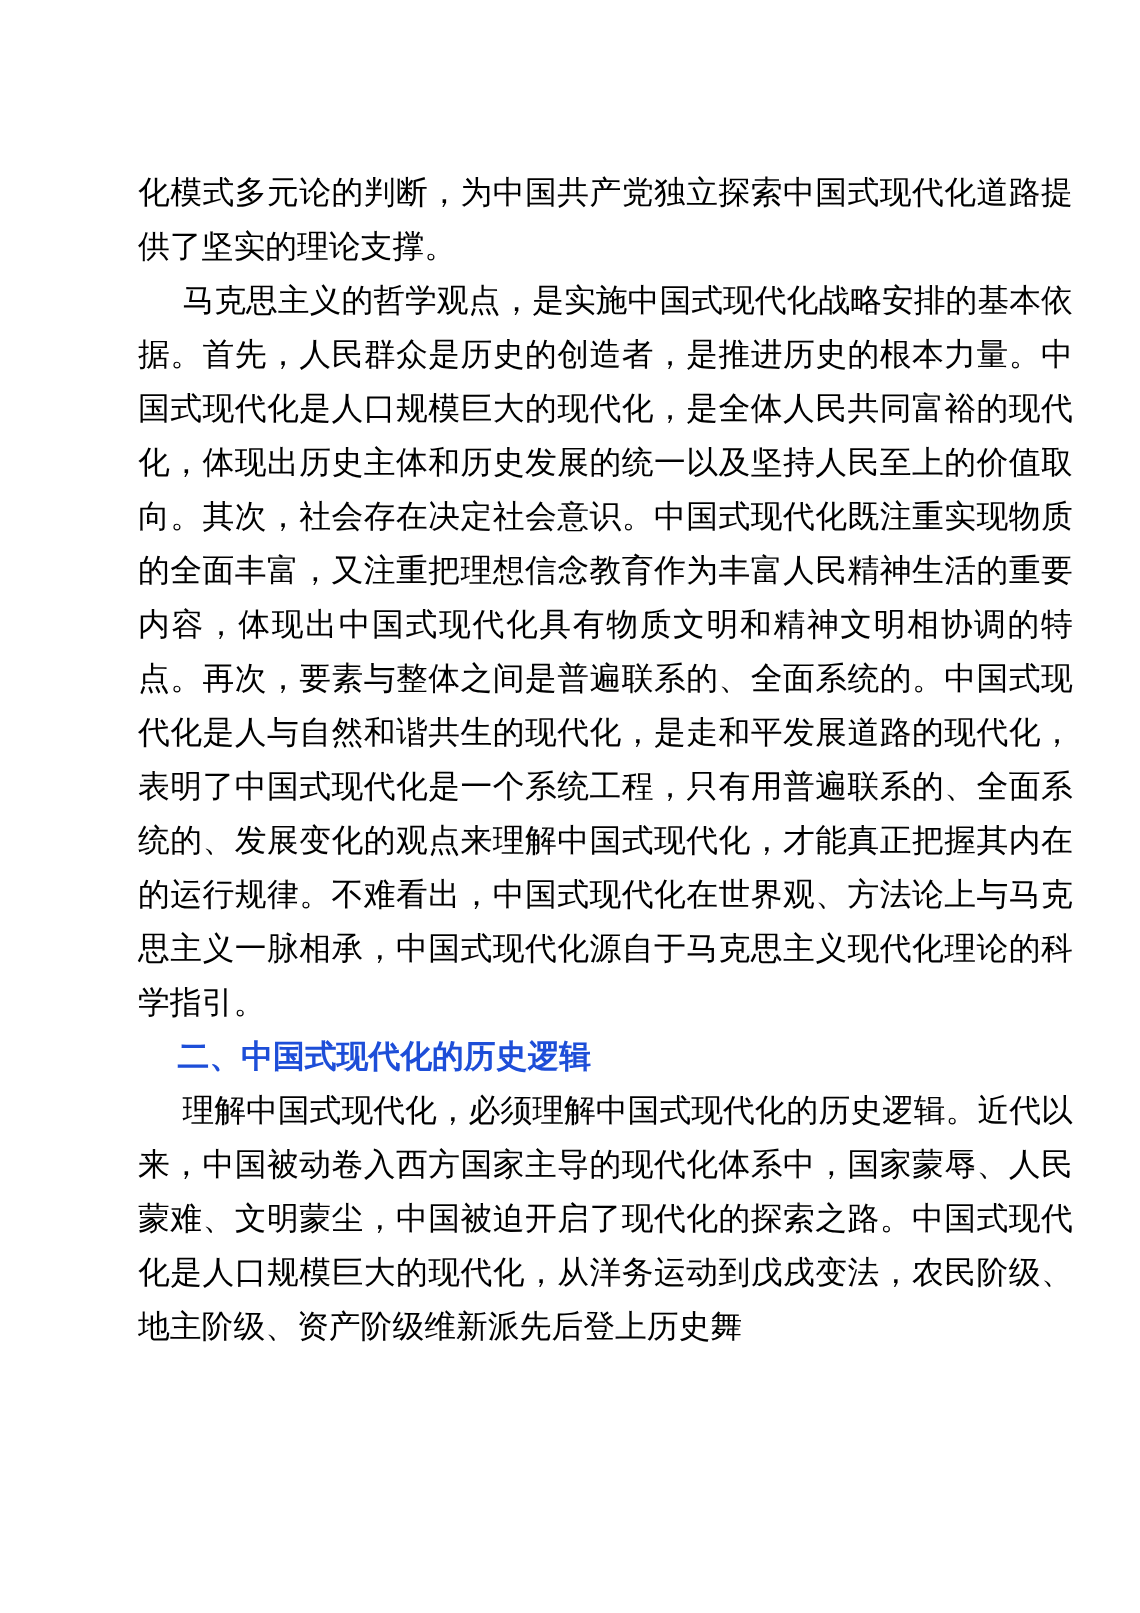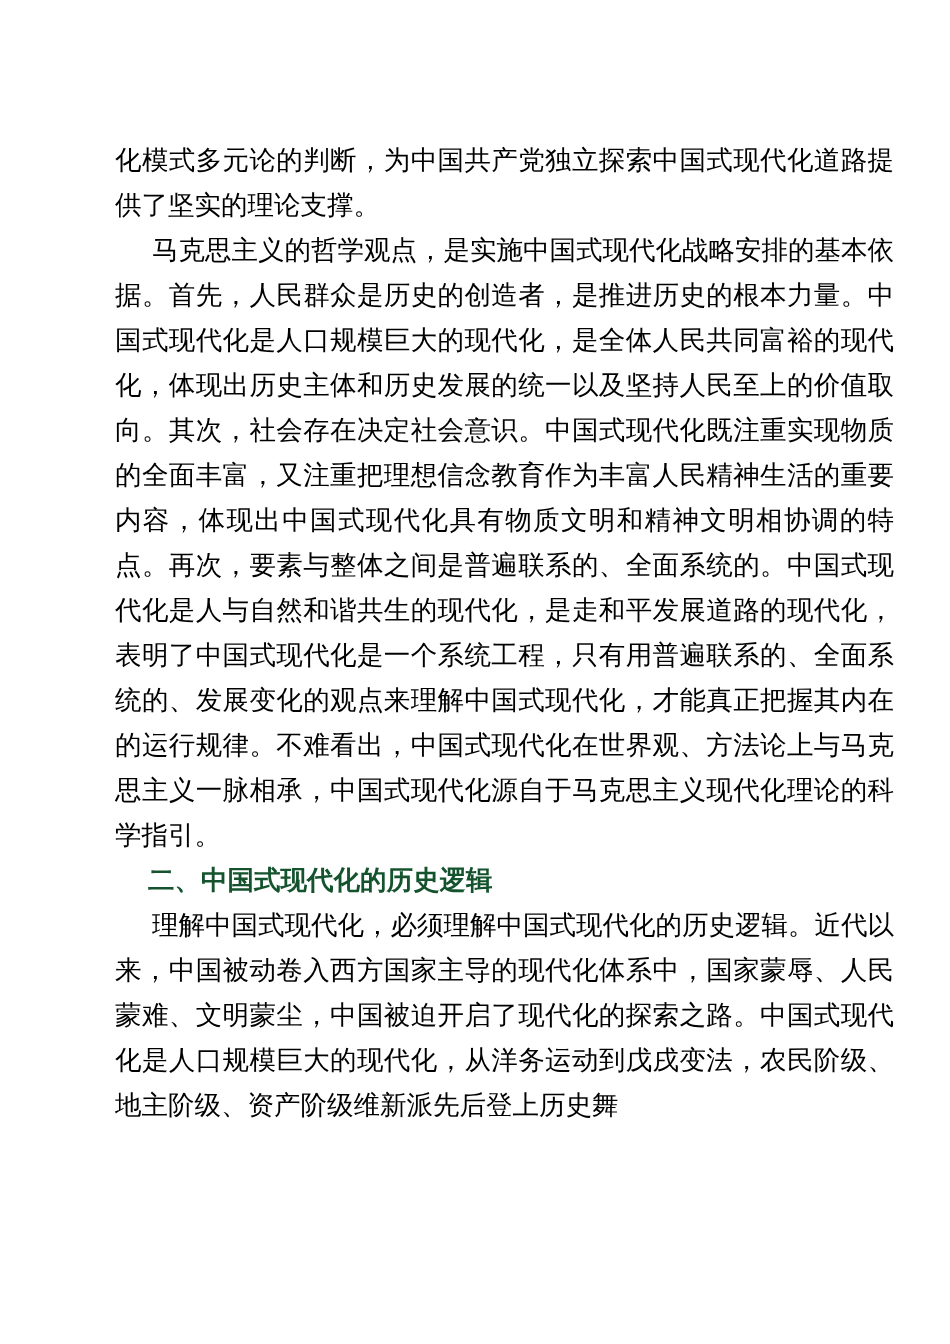--- a/index.html
+++ b/index.html
@@ -31,21 +31,21 @@
   .para.indent {
     text-indent: 37px;
   }
   .heading {
     margin: 0;
     font-family: "Liberation Sans", "DejaVu Sans", sans-serif;
     font-size: 26.5px;
     font-weight: bold;
     line-height: 45px;
     text-indent: 33px;
-    color: #14532d;
+    color: #1d4ed8;
   }
 </style>
 </head>
 <body>
 
 <div class="page">
   <p class="para">化模式多元论的判断，为中国共产党独立探索中国式现代化道路提供了坚实的理论支撑。</p>
   <p class="para indent">马克思主义的哲学观点，是实施中国式现代化战略安排的基本依据。首先，人民群众是历史的创造者，是推进历史的根本力量。中国式现代化是人口规模巨大的现代化，是全体人民共同富裕的现代化，体现出历史主体和历史发展的统一以及坚持人民至上的价值取向。其次，社会存在决定社会意识。中国式现代化既注重实现物质的全面丰富，又注重把理想信念教育作为丰富人民精神生活的重要内容，体现出中国式现代化具有物质文明和精神文明相协调的特点。再次，要素与整体之间是普遍联系的、全面系统的。中国式现代化是人与自然和谐共生的现代化，是走和平发展道路的现代化，表明了中国式现代化是一个系统工程，只有用普遍联系的、全面系统的、发展变化的观点来理解中国式现代化，才能真正把握其内在的运行规律。不难看出，中国式现代化在世界观、方法论上与马克思主义一脉相承，中国式现代化源自于马克思主义现代化理论的科学指引。</p>
   <h2 class="heading">二、中国式现代化的历史逻辑</h2>
   <p class="para indent">理解中国式现代化，必须理解中国式现代化的历史逻辑。近代以来，中国被动卷入西方国家主导的现代化体系中，国家蒙辱、人民蒙难、文明蒙尘，中国被迫开启了现代化的探索之路。中国式现代化是人口规模巨大的现代化，从洋务运动到戊戌变法，农民阶级、地主阶级、资产阶级维新派先后登上历史舞</p>

